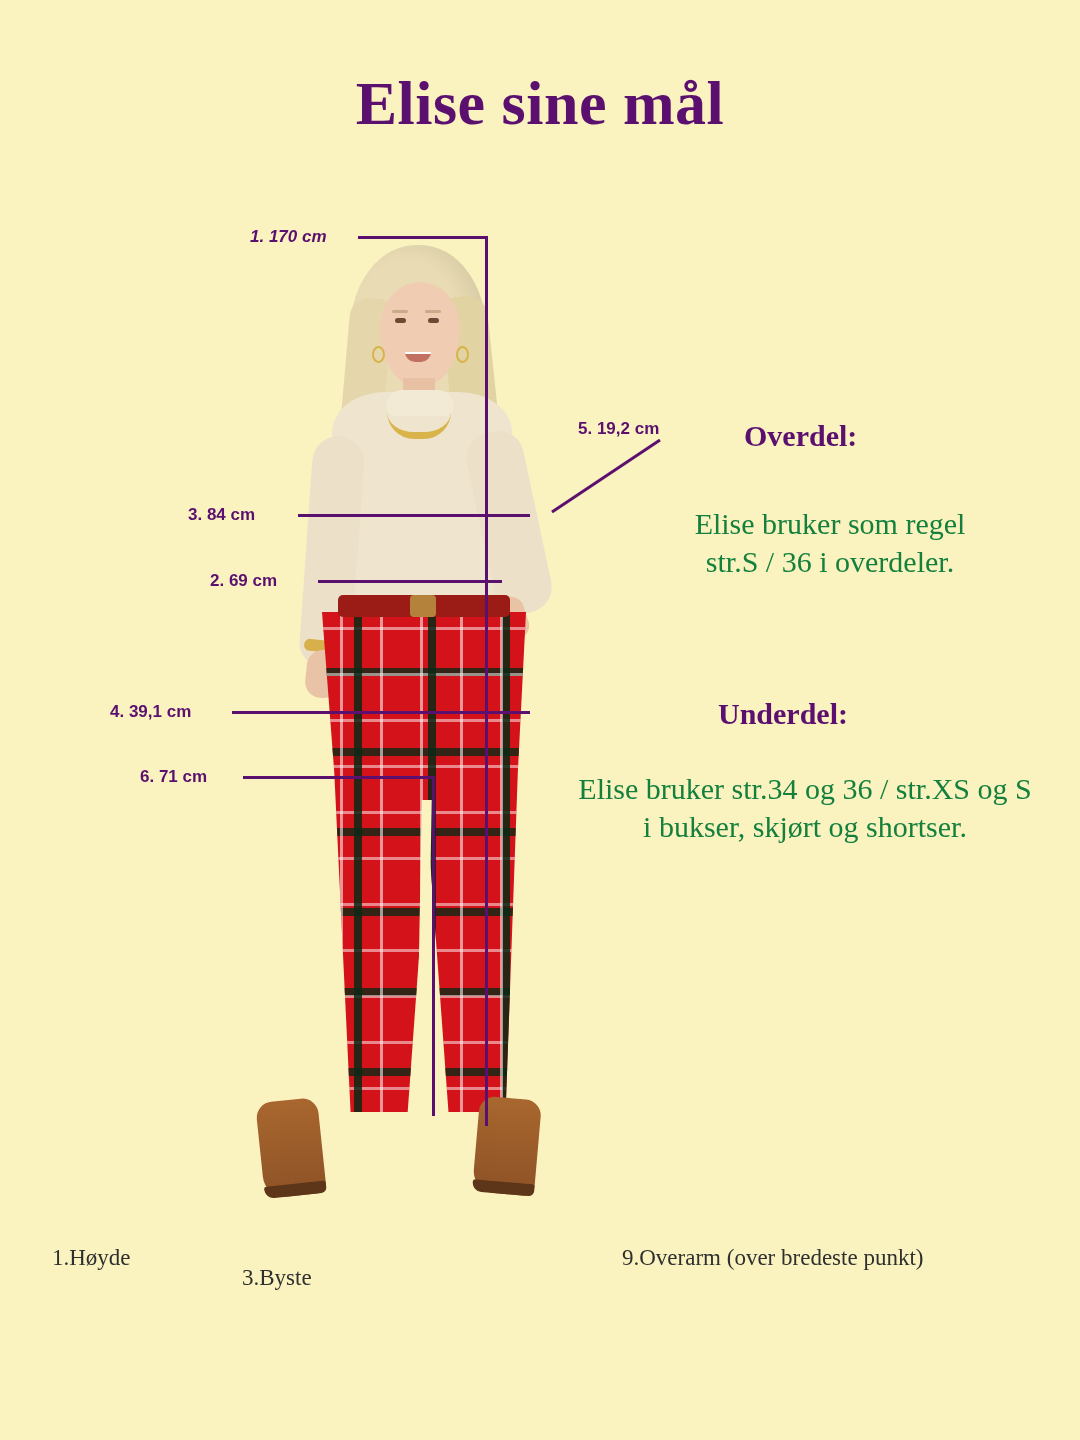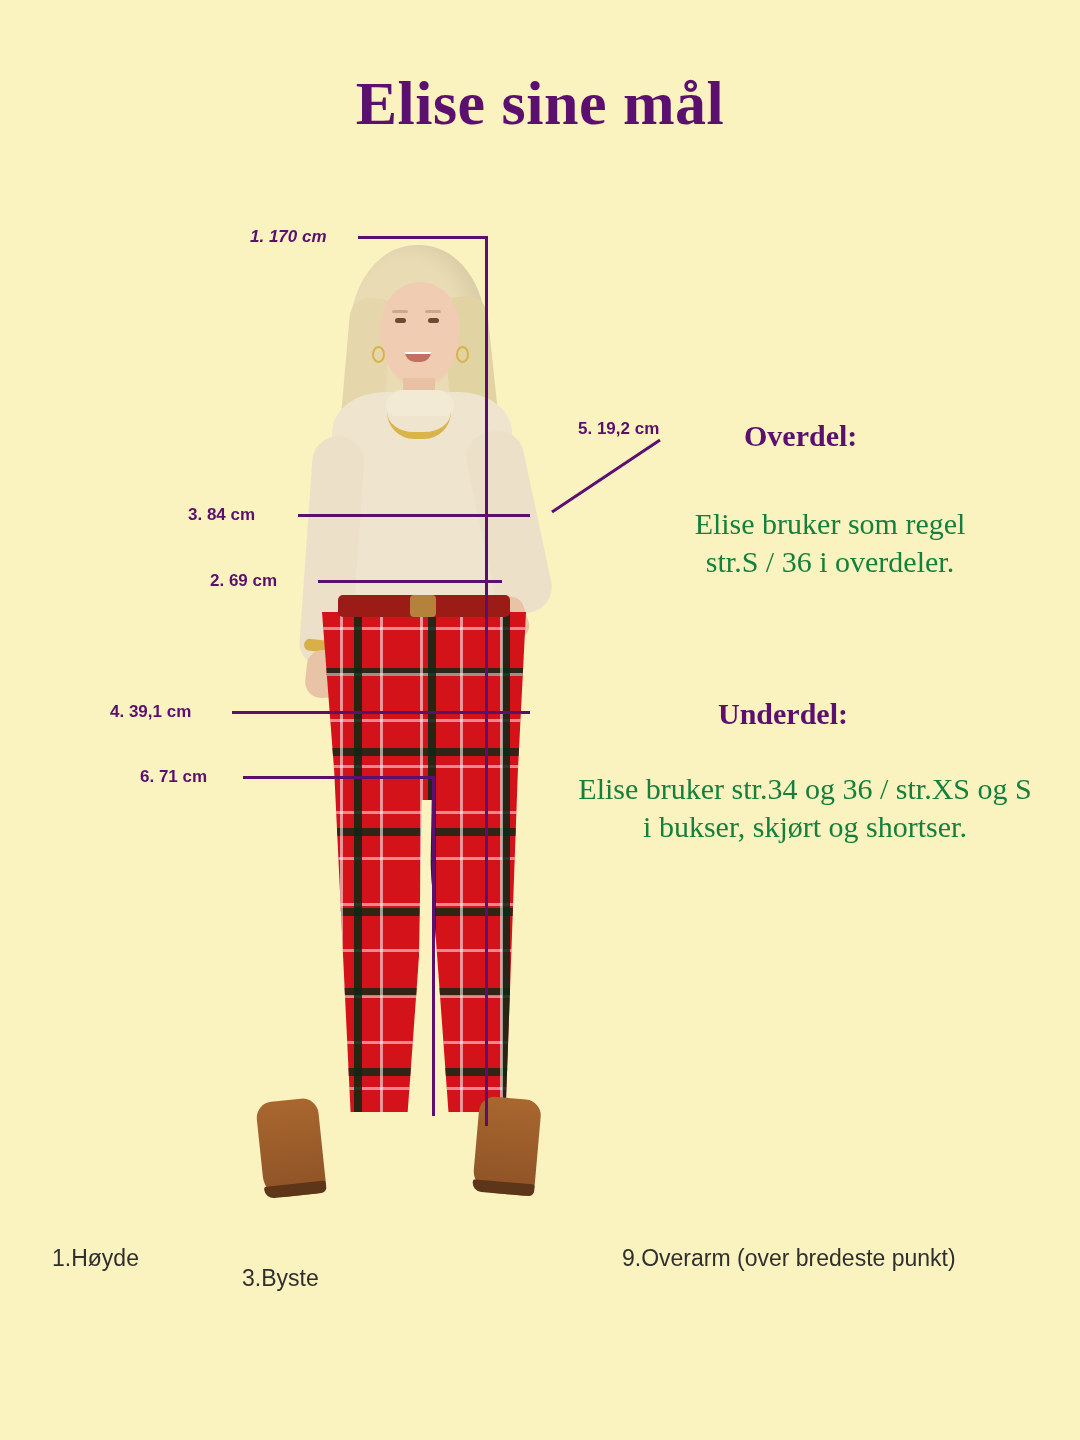--- a/index.html
+++ b/index.html
@@ -324,21 +324,21 @@
   }
 
   
   .legend {
     position: absolute;
     left: 52px;
     top: 1245px;
     width: 990px;
     color: #2f2f2f;
     font-size: 23px;
-    font-family: Liberation Sans, sans-serif;
+    font-family: Liberation Serif, serif;
   }
   .legend-row {
     display: flex;
     margin-bottom: 28px;
   }
   .legend-col-1 { width: 190px; }
   .legend-col-2 { width: 380px; margin-top: 20px; }
   .legend-col-3 { width: 420px; }
 </style>
 </head>

